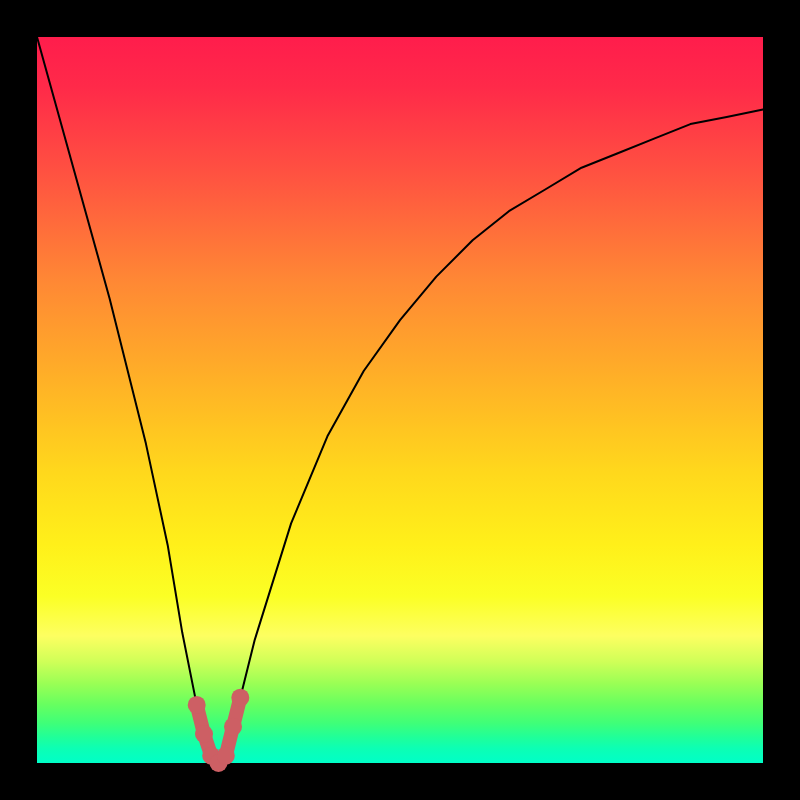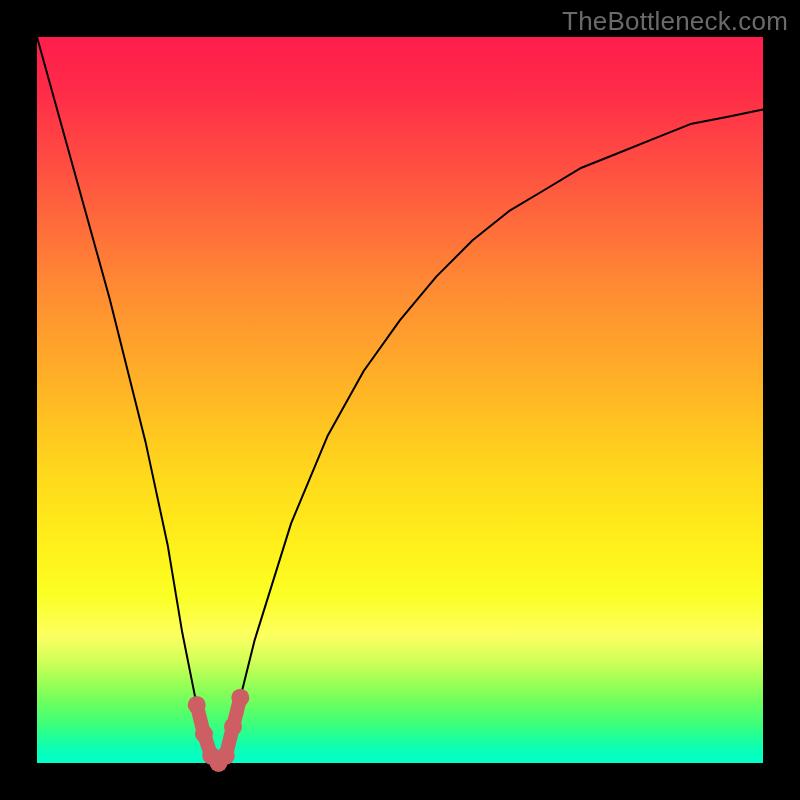--- a/index.html
+++ b/index.html
@@ -58,21 +58,20 @@
     left: 0; top: 0;
     width: 726px;
     height: 726px;
     overflow: visible;
   }
 </style>
 </head>
 <body>
 
 <div class="frame">
-  <div class="watermark">TheBottleneck.com</div>
   <div class="plot-area">
     <svg class="curve" viewBox="0 0 726 726" preserveAspectRatio="none">
       <path id="curve-path" fill="none" stroke="#000000" stroke-width="2" stroke-linecap="round" stroke-linejoin="round" d="M0.0 0.0 L36.3 130.7 L72.6 261.4 L108.9 406.6 L130.7 508.2 L145.2 595.3 L159.7 667.9 L174.2 718.7 L181.5 726.0 L188.8 718.7 L203.3 660.7 L217.8 602.6 L254.1 486.4 L290.4 399.3 L326.7 334.0 L363.0 283.1 L399.3 239.6 L435.6 203.3 L471.9 174.2 L508.2 152.5 L544.5 130.7 L580.8 116.2 L617.1 101.6 L653.4 87.1 L689.7 79.9 L726.0 72.6"></path>
       <path id="highlight-path" fill="none" stroke="#cd5f64" stroke-width="14" stroke-linecap="round" stroke-linejoin="round" d="M159.7 667.9 L167.0 697.0 L174.2 718.7 L181.5 726.0 L188.8 718.7 L196.0 689.7 L203.3 660.7"></path>
       <g id="highlight-dots">
           <circle cx="159.7" cy="667.9" r="9" fill="#cd5f64"></circle>
           <circle cx="167.0" cy="697.0" r="9" fill="#cd5f64"></circle>
           <circle cx="174.2" cy="718.7" r="9" fill="#cd5f64"></circle>
           <circle cx="181.5" cy="726.0" r="9" fill="#cd5f64"></circle>
           <circle cx="188.8" cy="718.7" r="9" fill="#cd5f64"></circle>

